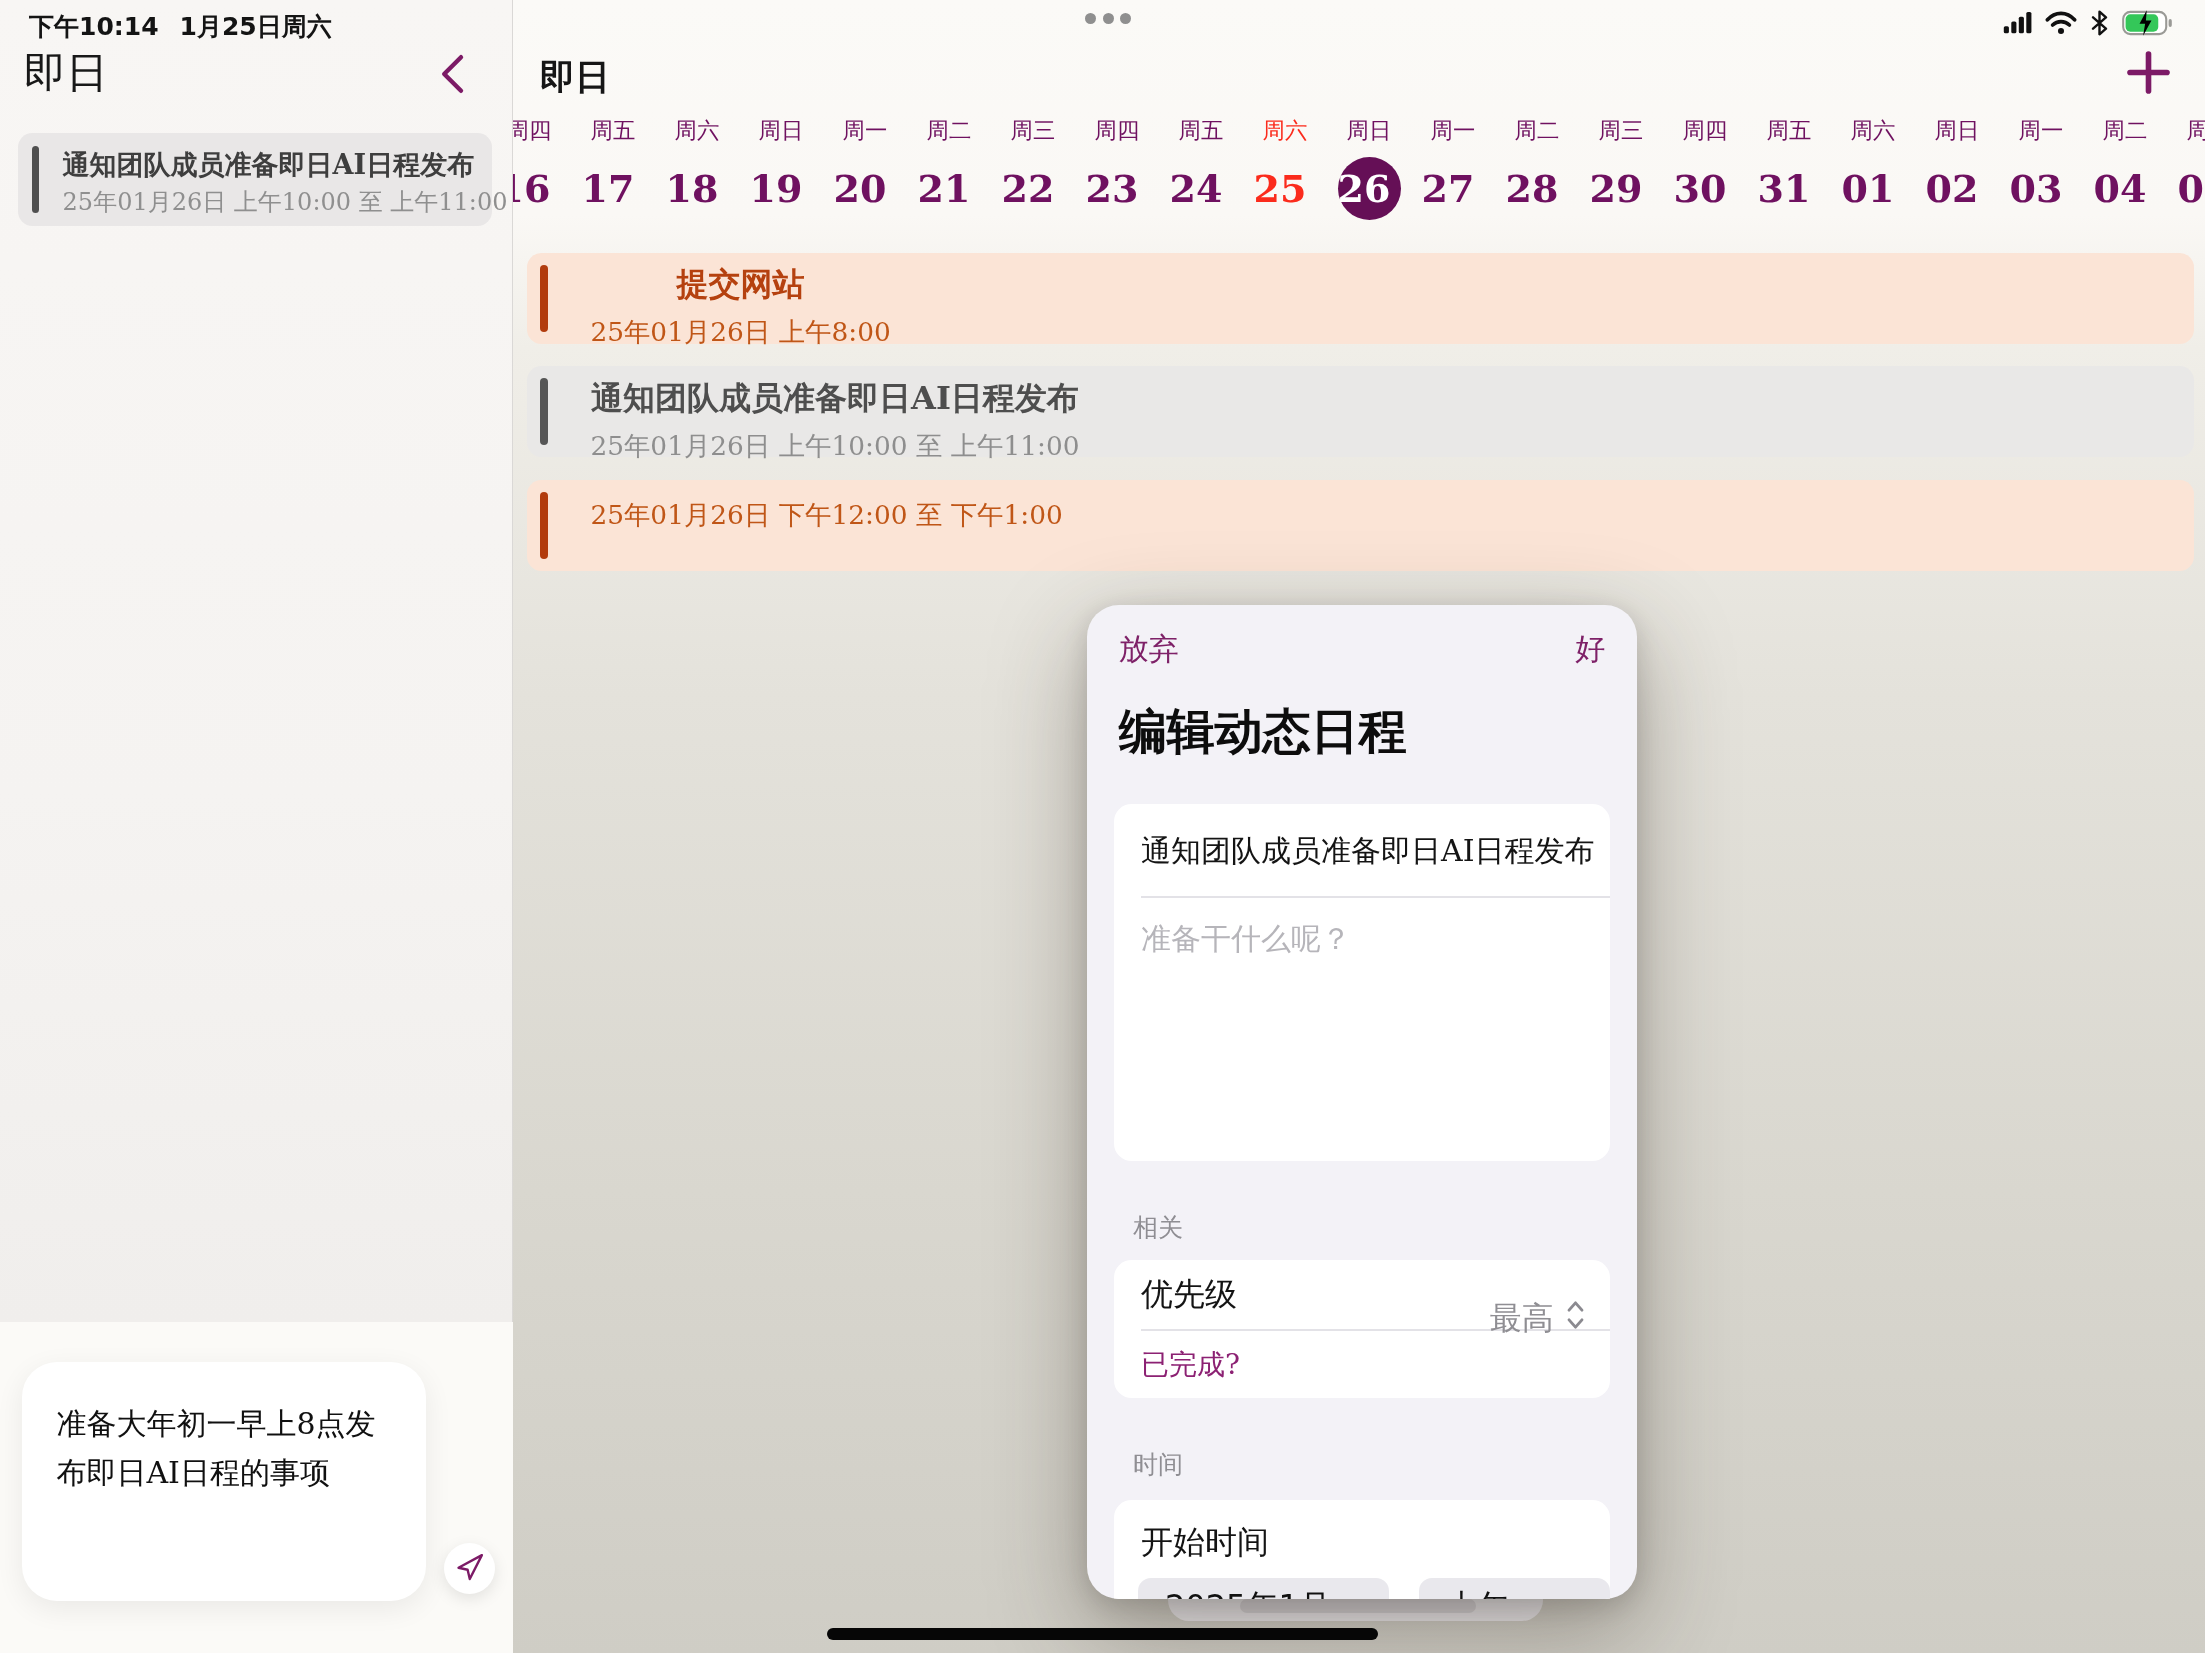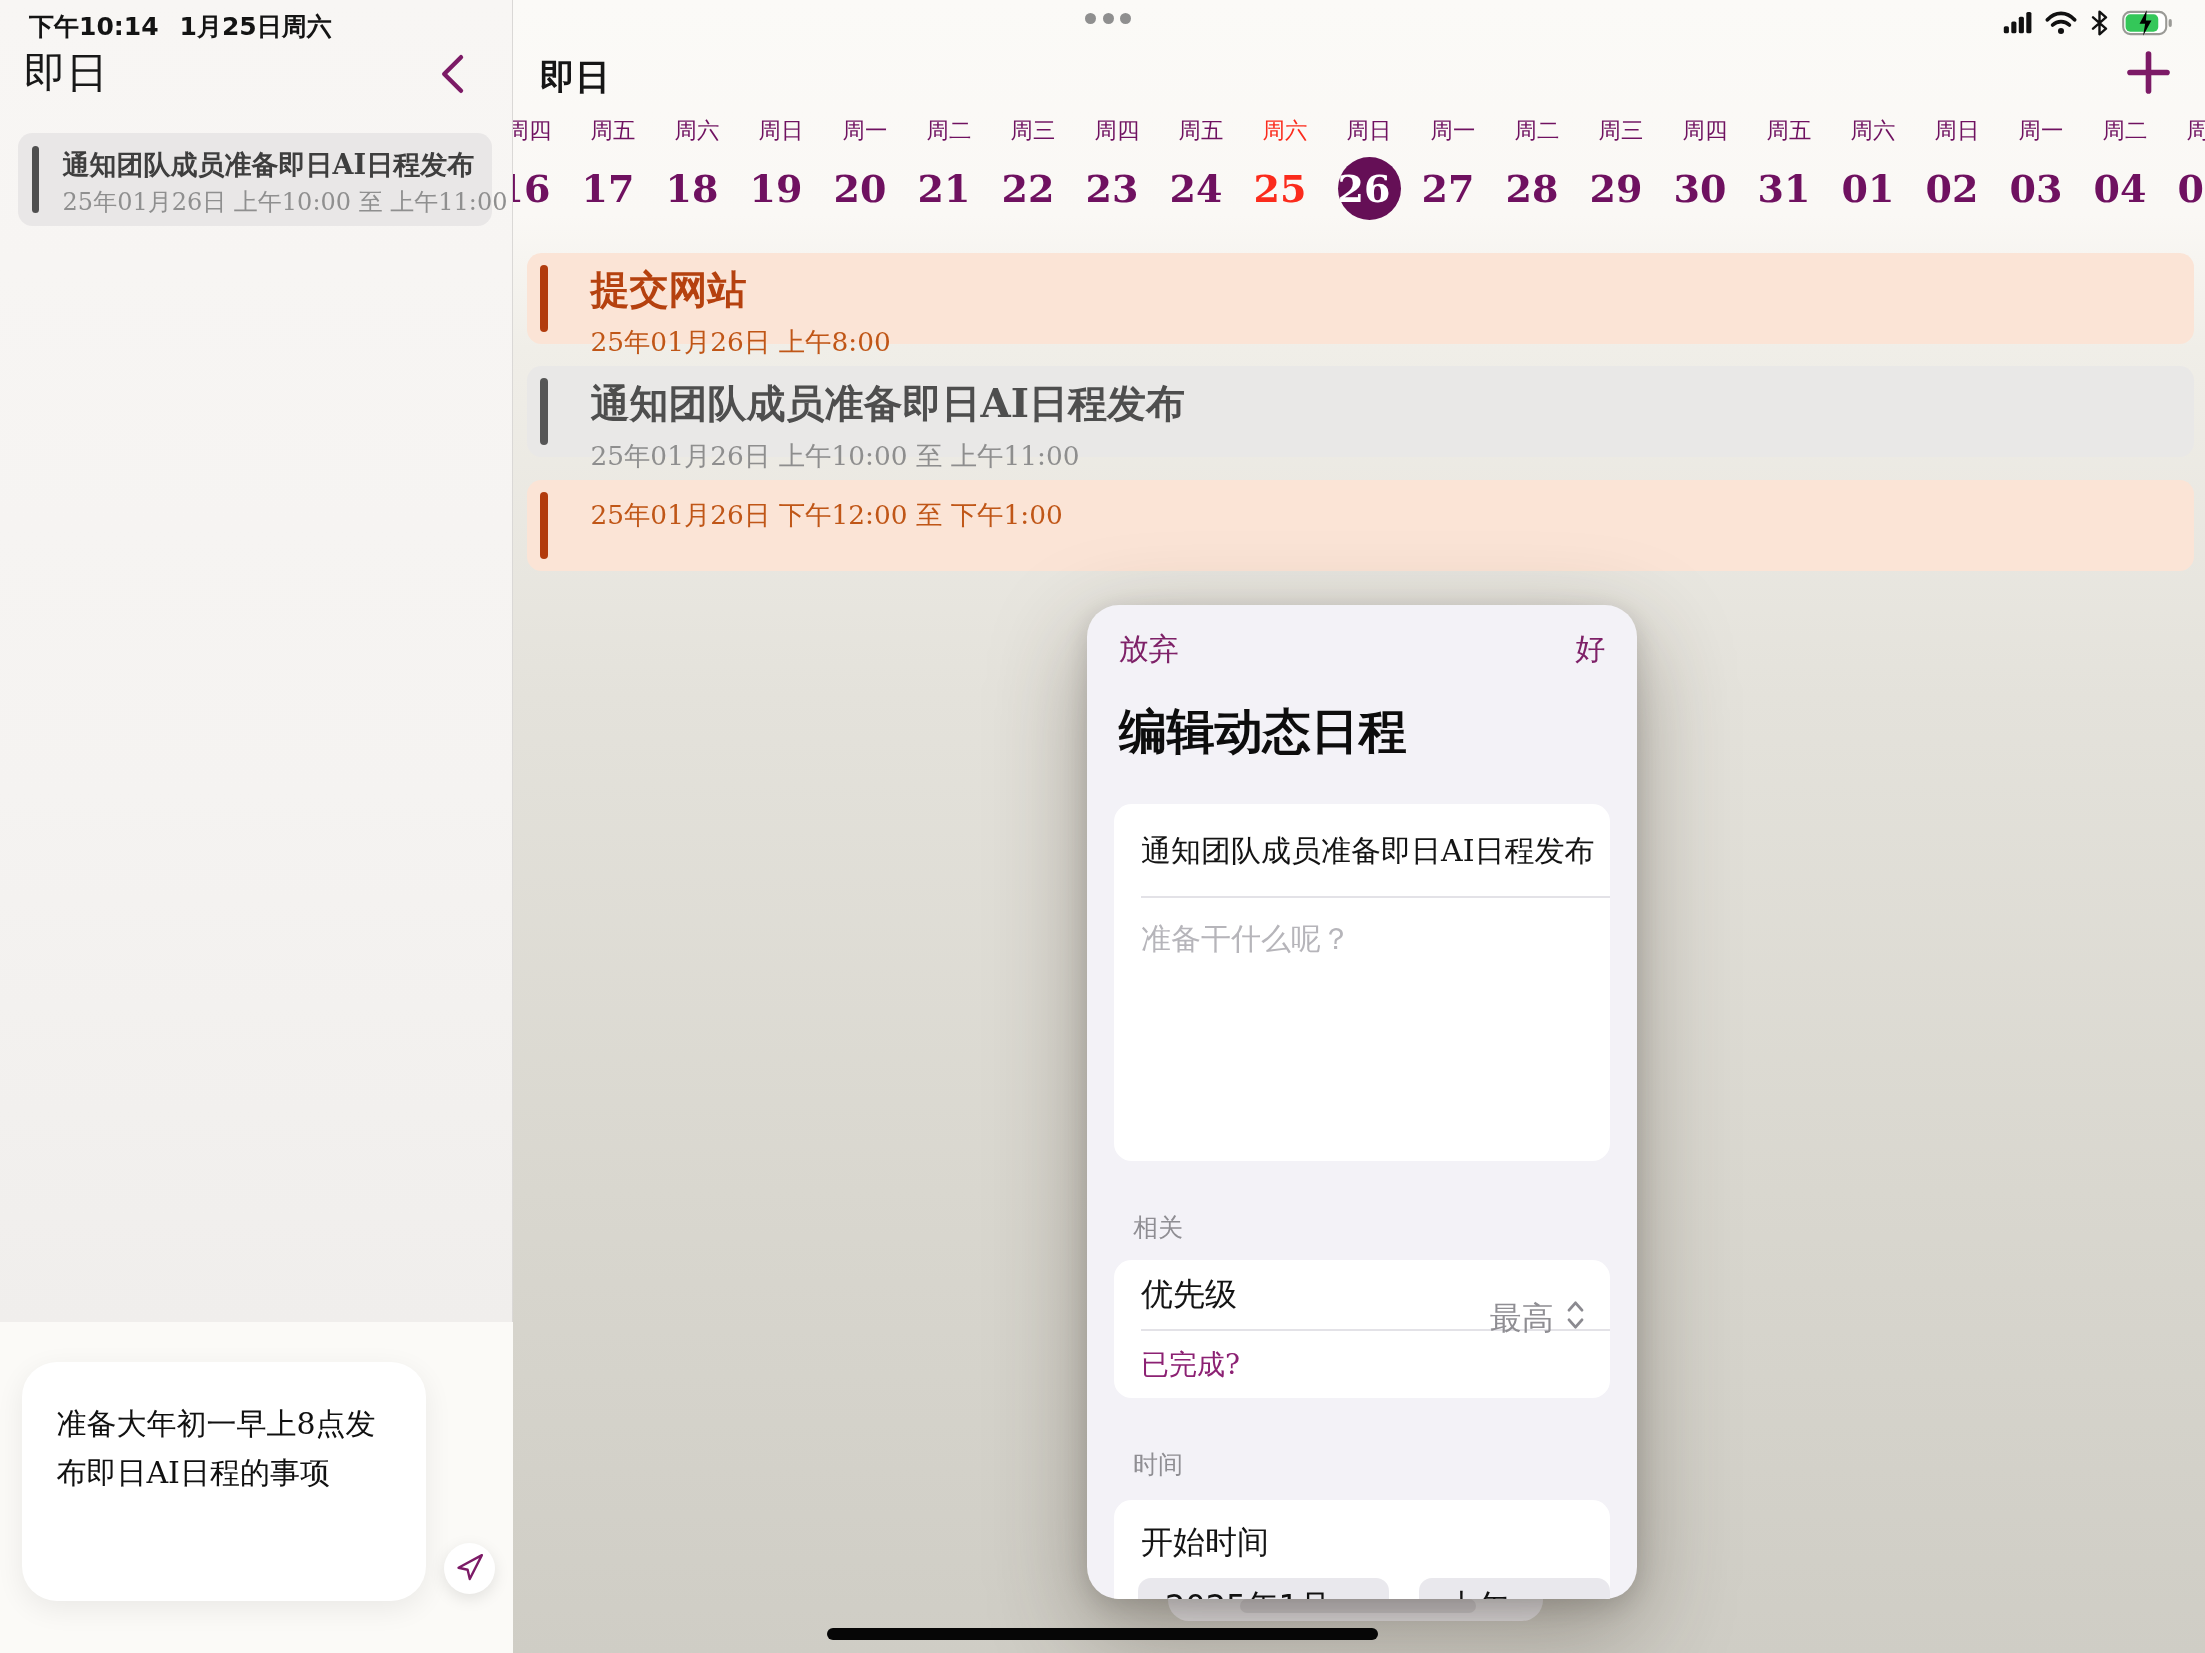--- a/index.html
+++ b/index.html
@@ -42,21 +42,21 @@
   .date-day { font-size:38px; font-weight:700; color:#6f1160; }
   .date-item.is-today .date-weekday, .date-item.is-today .date-day { color:#fb2b1c; }
   .date-item.is-selected .date-daywrap { background:#650f56; }
   .date-item.is-selected .date-day { color:#ffffff; }
 
   
   .event-list { position:absolute; left:14.4px; top:253px; width:1667px; }
   .event-row { position:relative; height:91px; margin-bottom:22.4px; border-radius:14.4px; }
   .event-bar { position:absolute; left:13px; top:12px; bottom:12px; width:8px; border-radius:4px; }
   .event-texts { position:absolute; left:63px; top:10.4px; }
-  .event-title { font-size:39px; font-weight:700; white-space:nowrap; }
+  .event-title { font-size:32px; font-weight:700; white-space:nowrap;text-align:center; }
   .event-time { font-size:26.4px; margin-top:8px; white-space:nowrap; }
   .event--orange { background:#fbe4d6; }
   .event--orange .event-bar { background:#b23c0e; }
   .event--orange .event-title { color:#b5410f; }
   .event--orange .event-time { color:#c05617; }
   .event--blue { background:#dce8fb; }
   .event--blue .event-bar { background:#0a62f0; }
   .event--blue .event-title { color:#0a57e2; }
   .event--blue .event-time { color:#2979e8; }
   .event--gray { background:#e9e8e7; }

